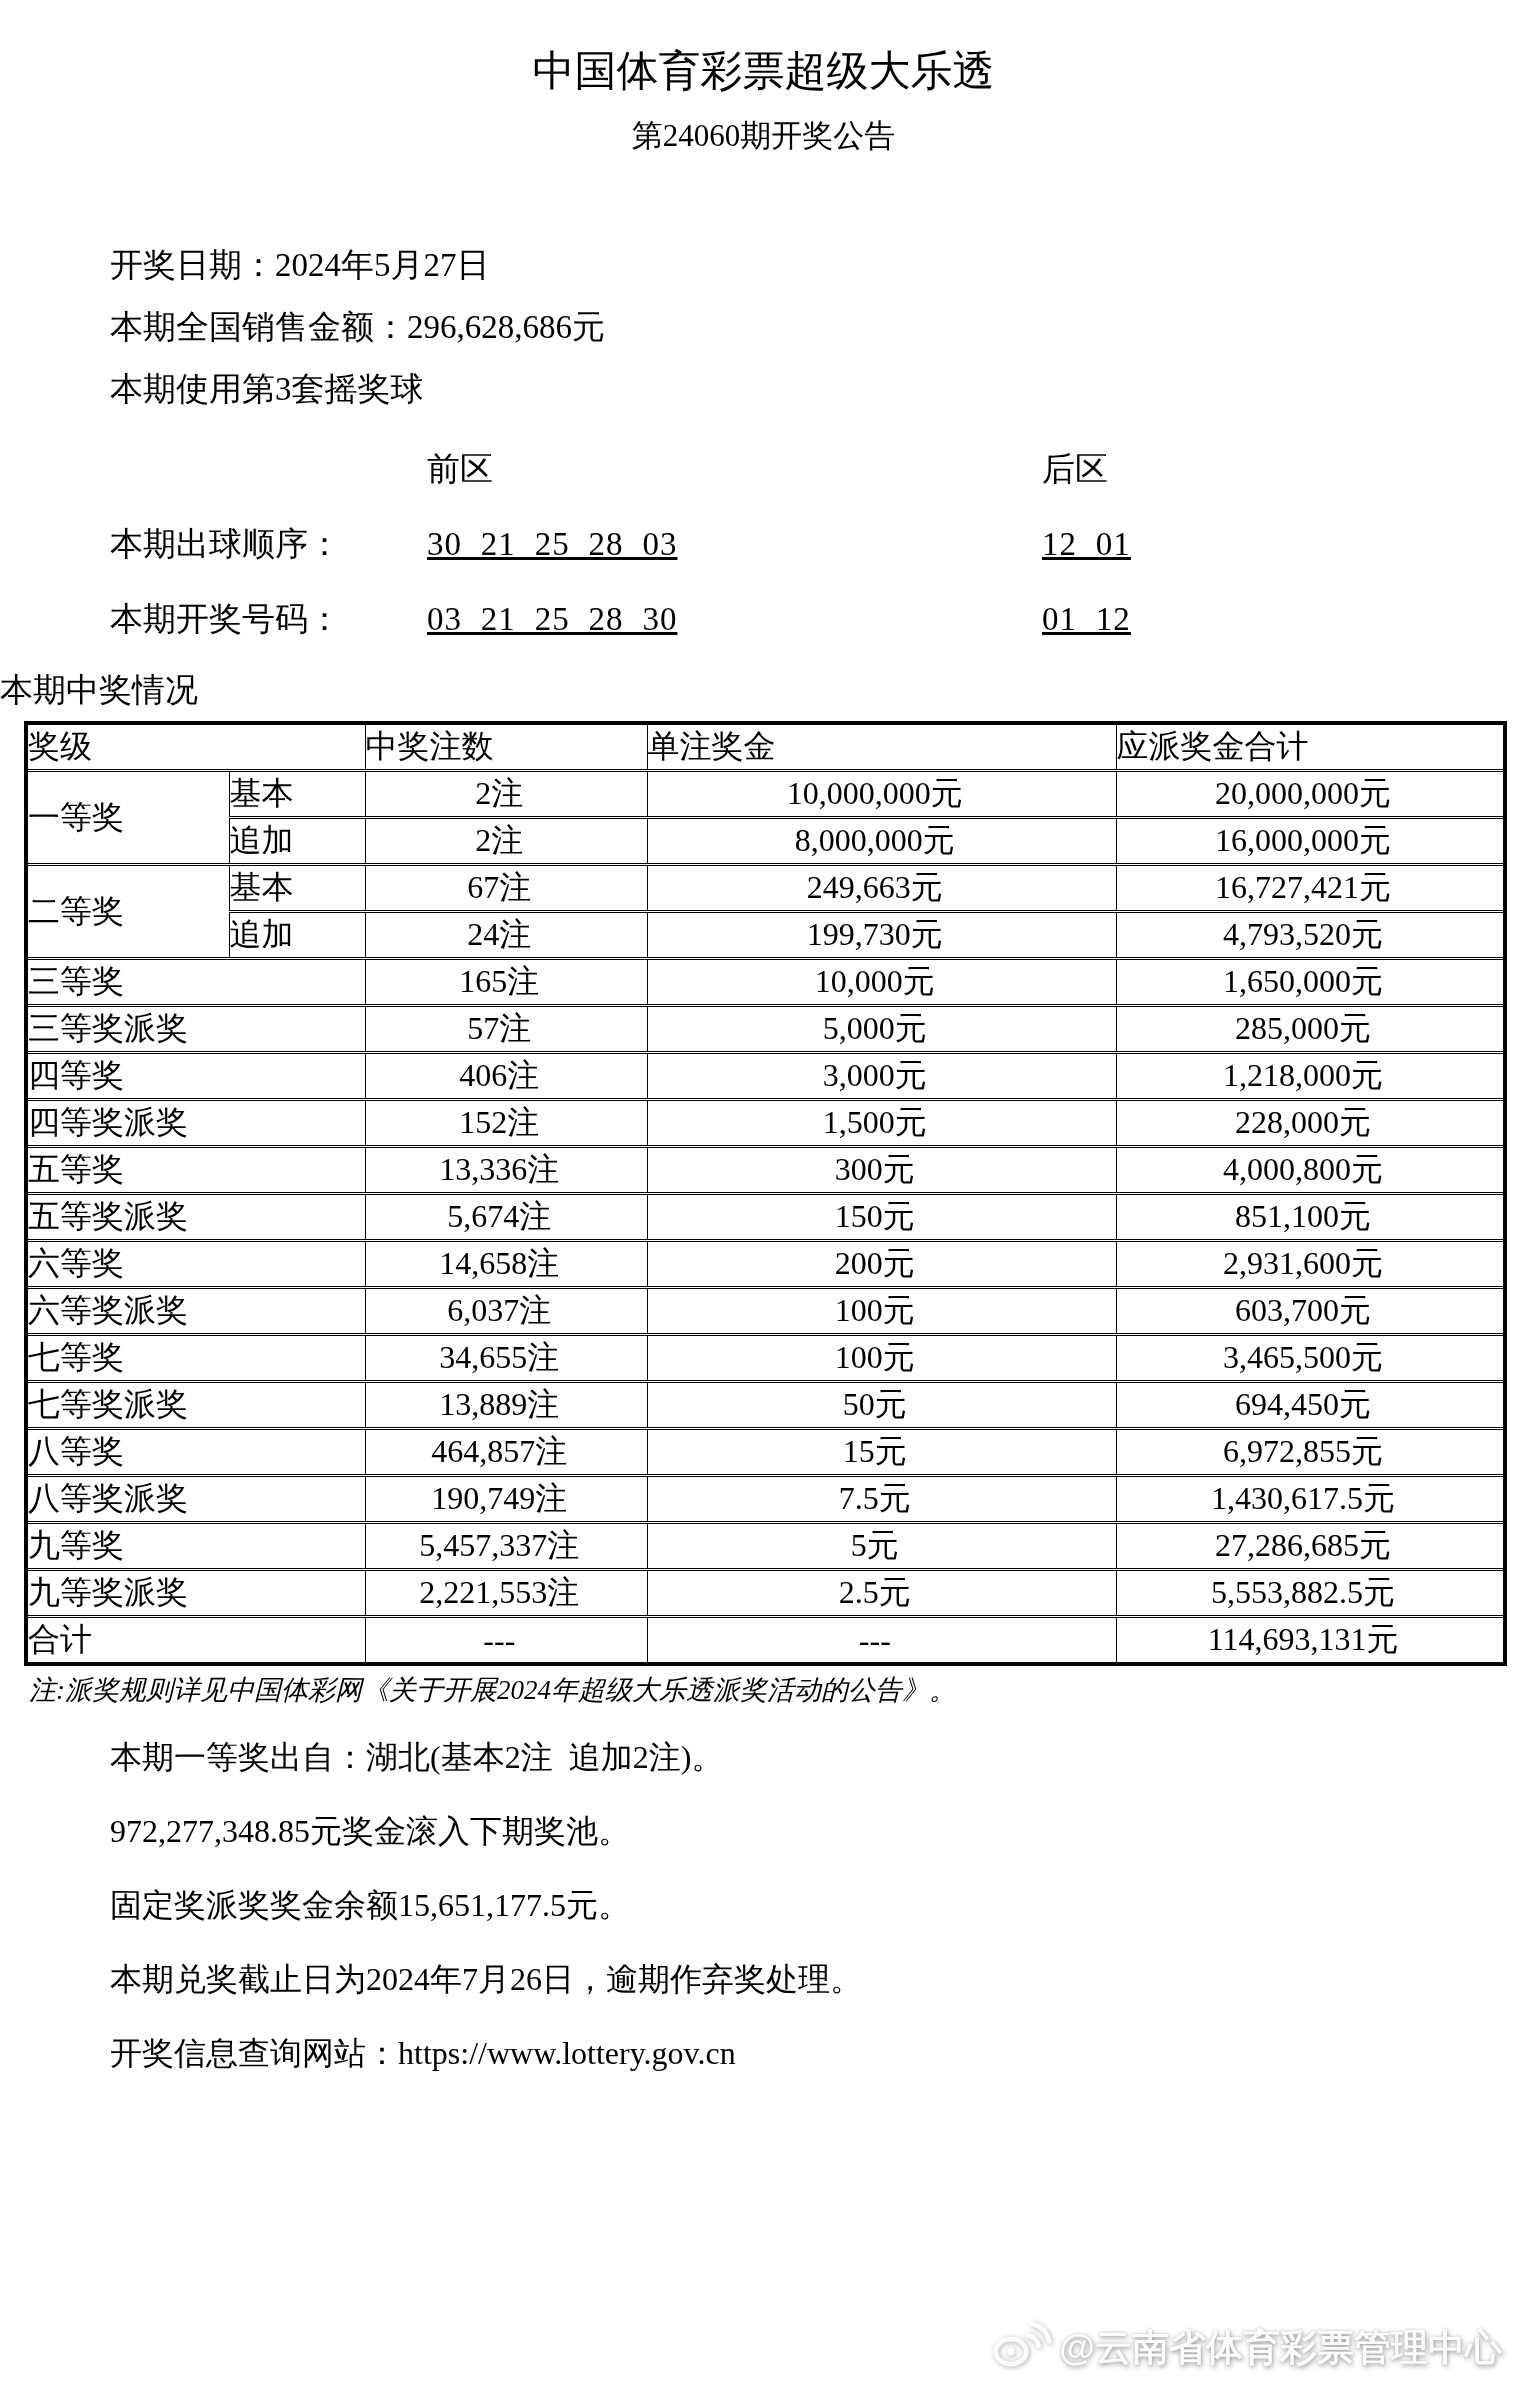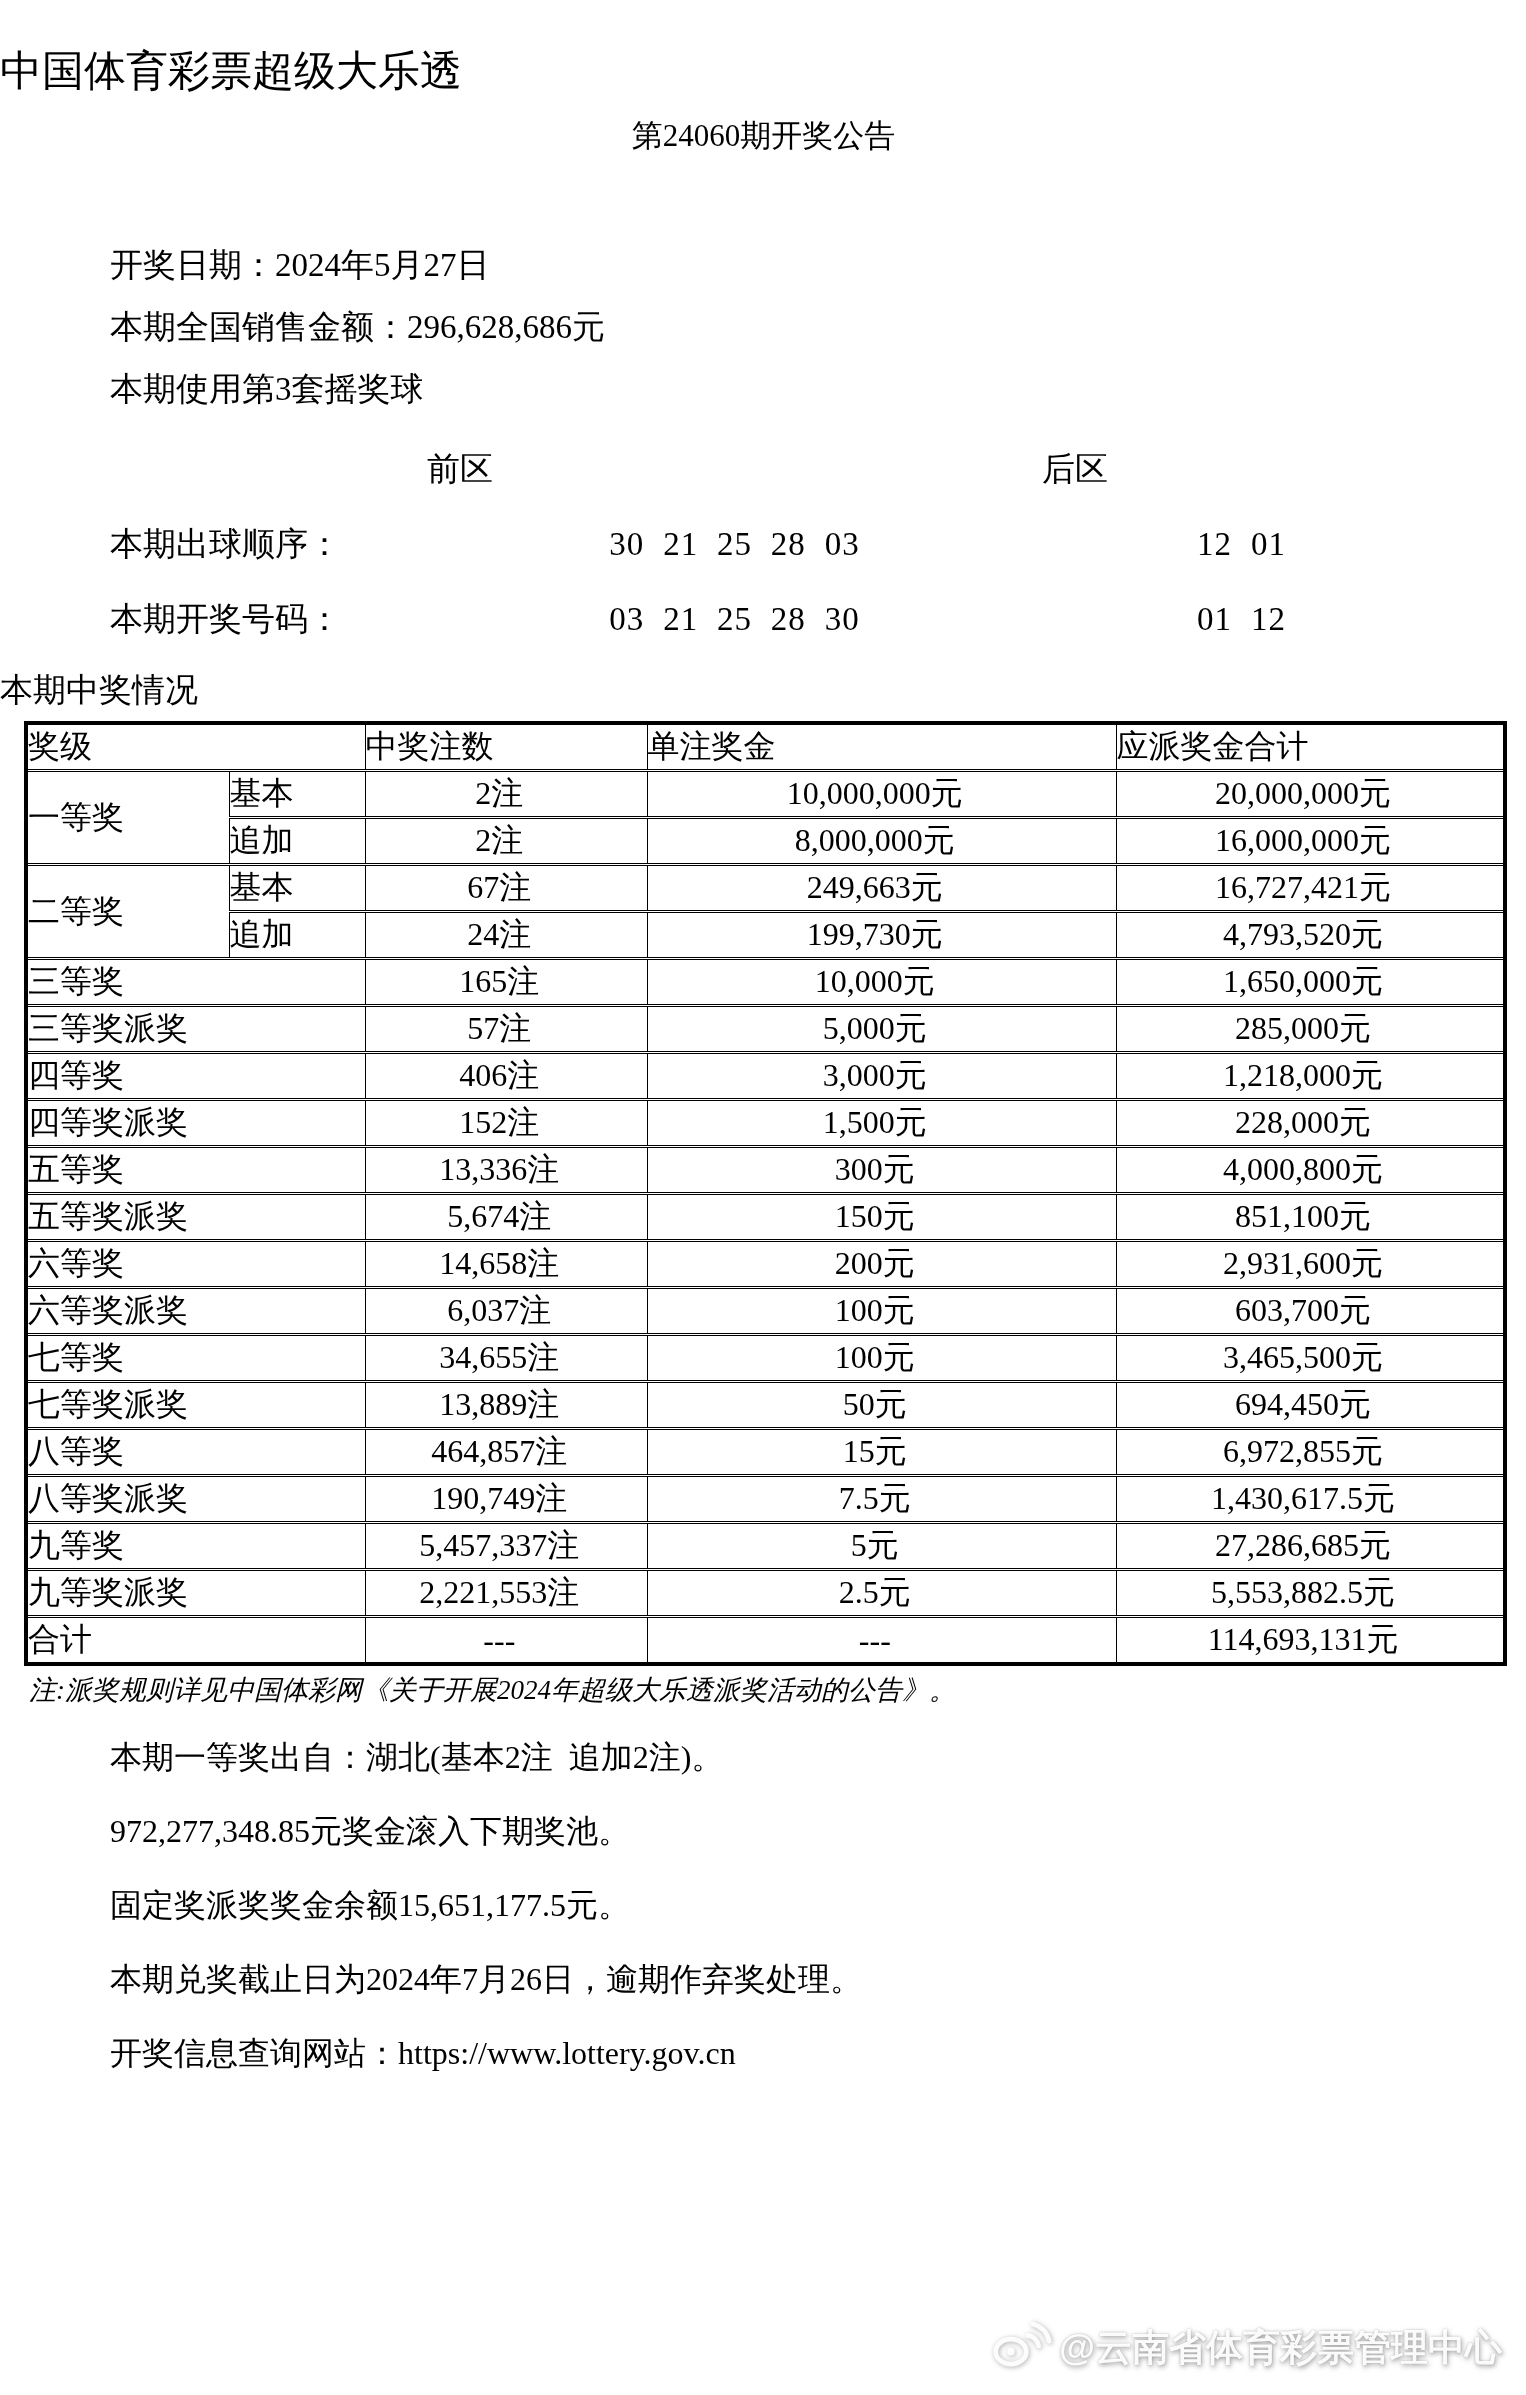--- a/index.html
+++ b/index.html
@@ -5,35 +5,35 @@
   * { margin:0; padding:0; box-sizing:border-box; }
   html,body { background:#ffffff; }
   .page {
     position:relative;
     width:1527px; height:2396px;
     background:#ffffff;
     color:#000;
     font-family:"Liberation Serif","DejaVu Serif",serif;
     overflow:hidden;
   }
-  .doc-title { text-align:left; padding-top:48px; font-size:42px; line-height:46px; }
+  .doc-title { text-align:center; padding-top:48px; font-size:42px; line-height:46px; }
   .doc-subtitle { text-align:center; margin-top:23px; font-size:31px; line-height:38px; }
 
   .info-block { margin:79px 0 0 110px; font-size:33px; }
   .info-block .line { line-height:62px; white-space:pre; }
 
   .zones {
     margin:11.5px 0 0 110px;
     display:grid;
     grid-template-columns:317px 615px 399px;
     font-size:33px;
   }
   .zones .cell { line-height:75px; white-space:pre; }
   .zones .center { text-align:left;font-family:Liberation Serif, serif; }
-  .zones .nums { text-align:center; word-spacing:9.6px; letter-spacing:1px; }
+  .zones .nums { word-spacing:9.6px; letter-spacing:1px;text-decoration:underline; }
 
   .section-title { margin-top:13.4px; font-size:33px; line-height:40px; }
 
   table.prize {
     margin:11.5px 0 0 24px;
     border-collapse:collapse;
     table-layout:fixed;
     width:1479px;
     font-size:32px;
     border:4.8px solid #000;

